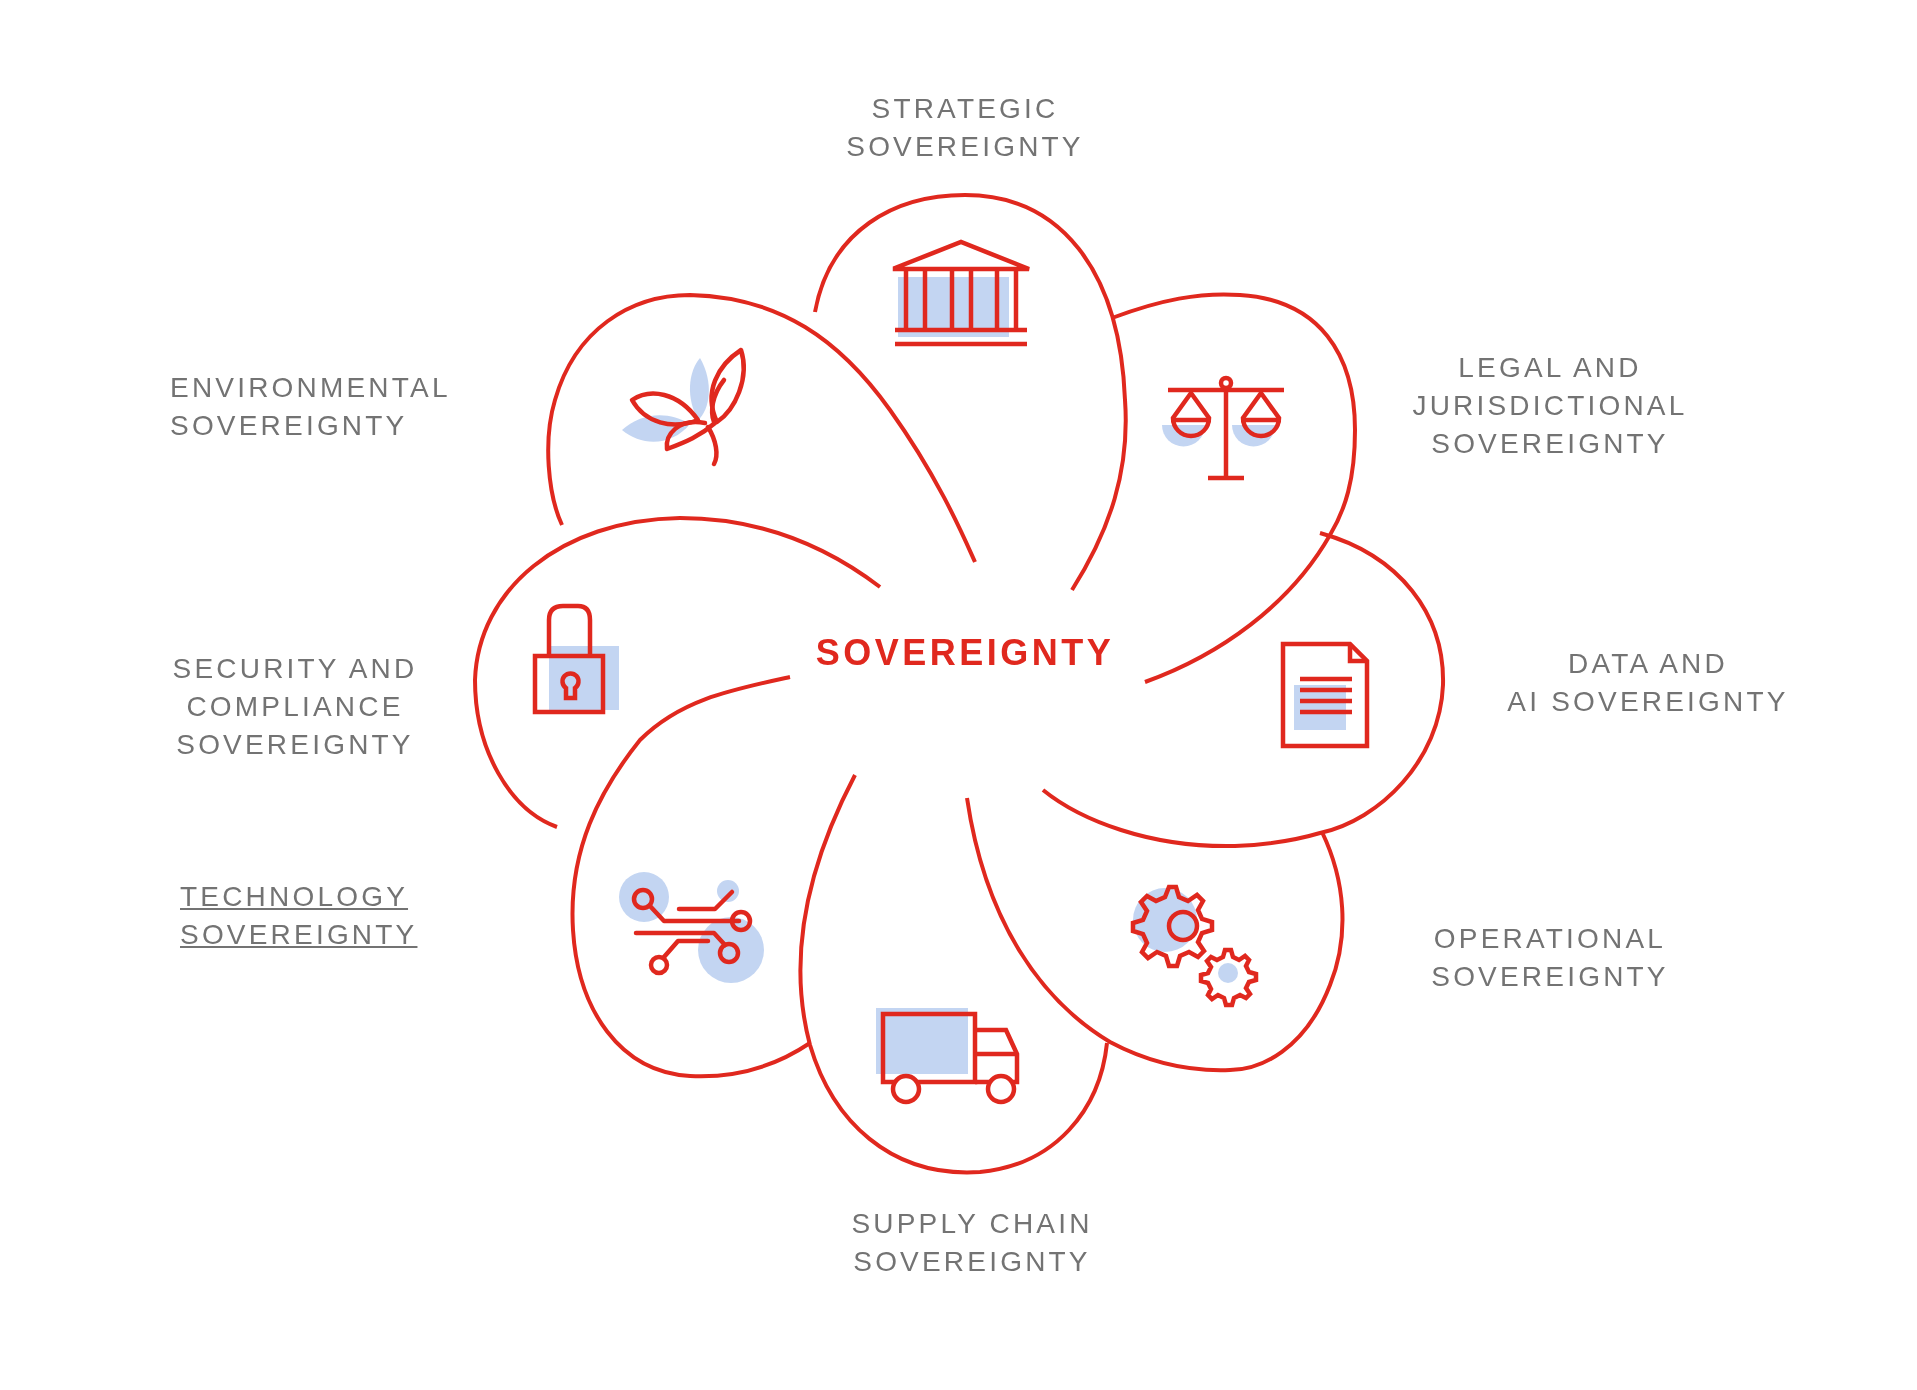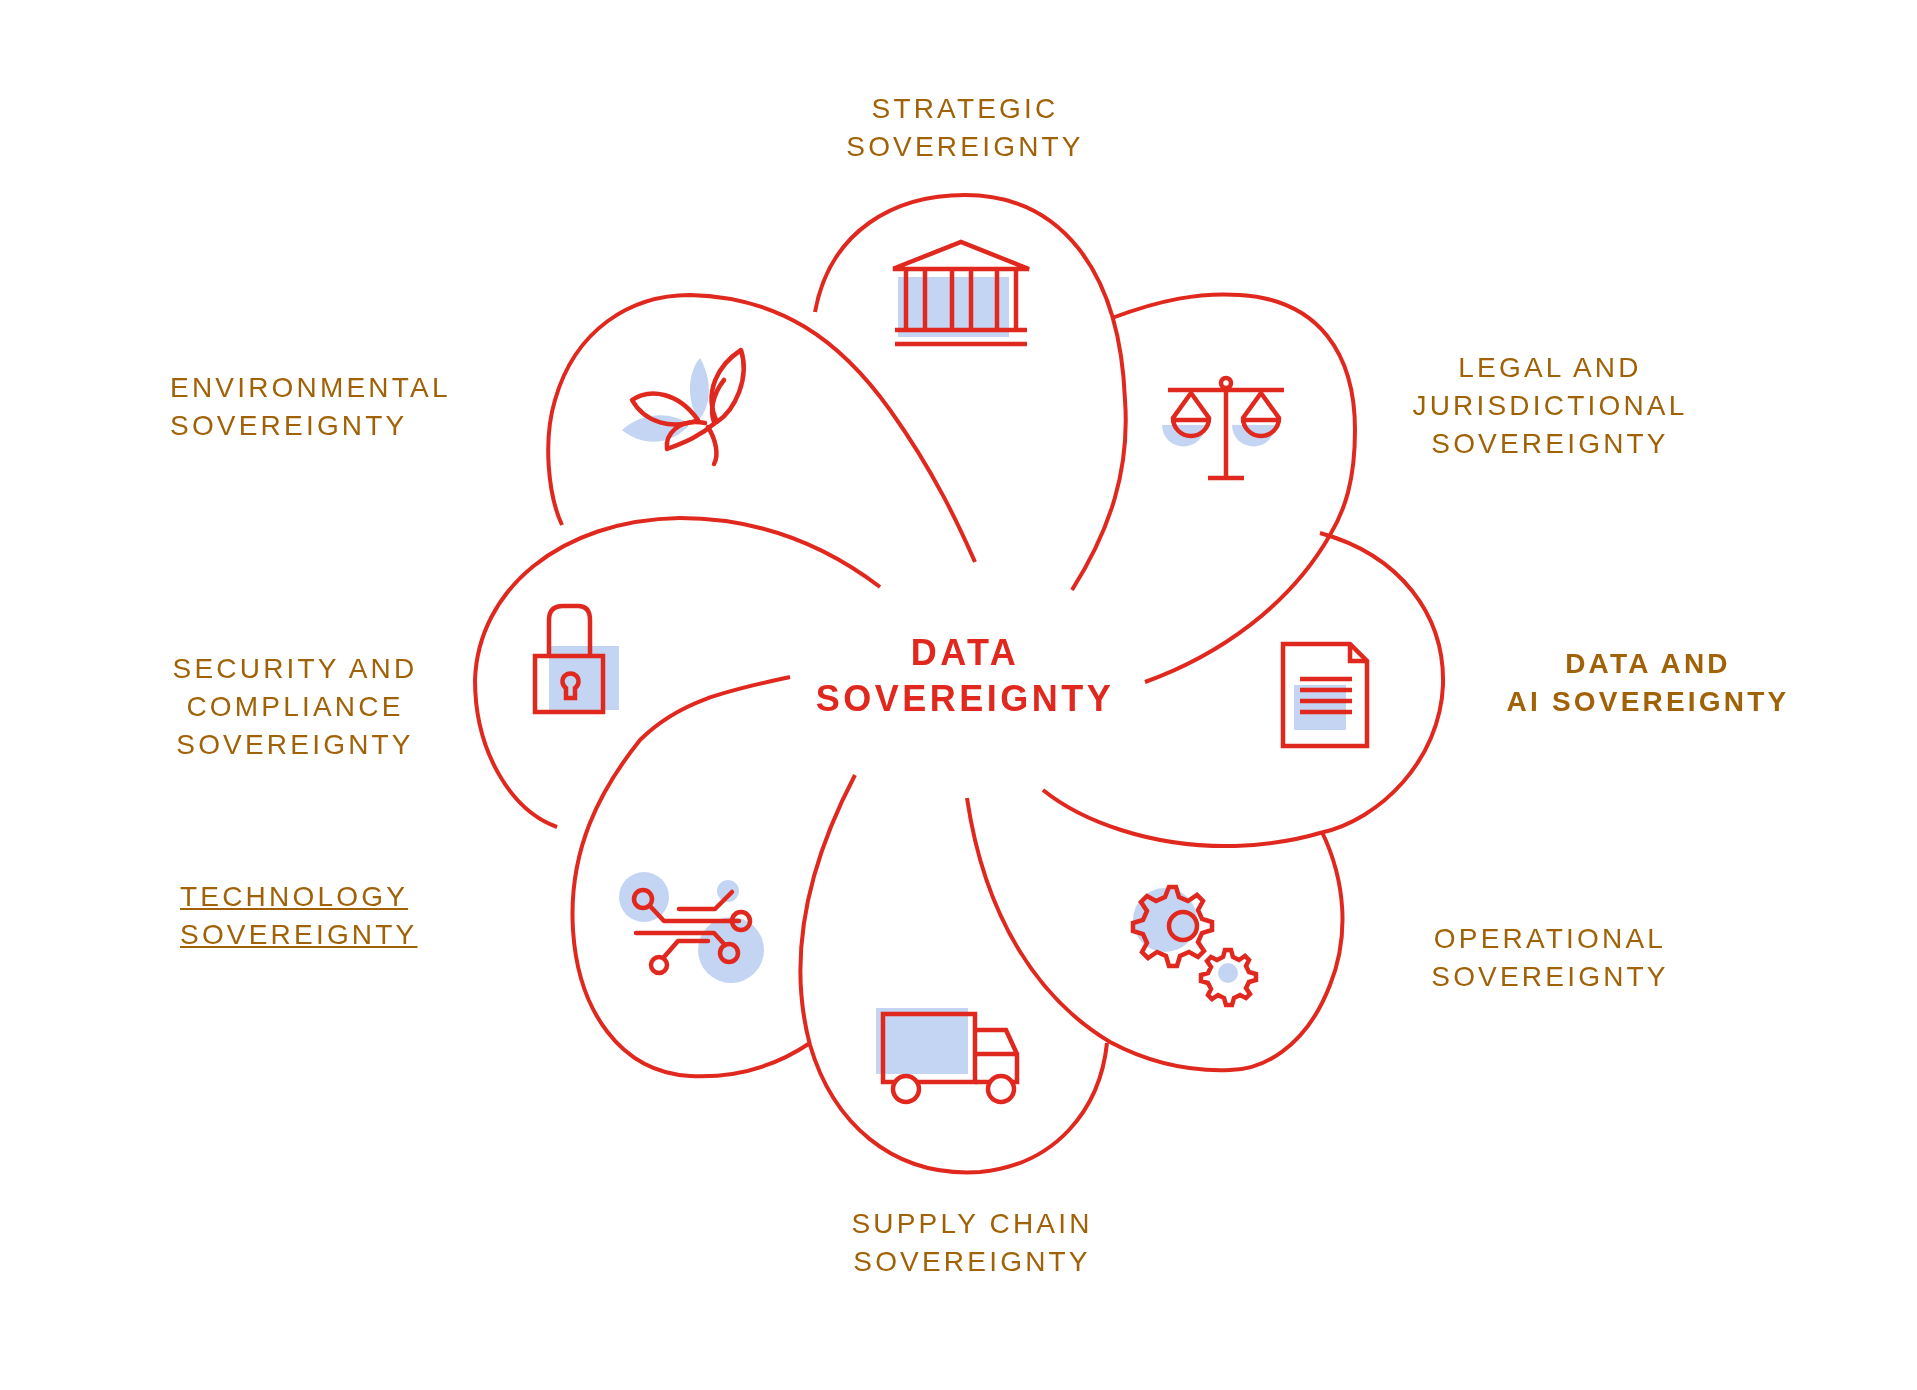--- a/index.html
+++ b/index.html
@@ -1,20 +1,20 @@
 <!DOCTYPE html>
 <html><head>
 <meta charset="utf-8">
 <style>
   html, body { margin: 0; padding: 0; background: #ffffff; }
   body { width: 1917px; height: 1390px; position: relative; overflow: hidden;
          font-family: "Liberation Sans", "DejaVu Sans", sans-serif; }
   #diagram { position: absolute; left: 0; top: 0; width: 1917px; height: 1390px; }
   .label {
-    position: absolute; color: #a16207; font-family: "Liberation Sans", sans-serif;
+    position: absolute; color: #737373; font-family: "Liberation Sans", sans-serif;
     font-size: 28px; letter-spacing: 3.2px; line-height: 38px; font-weight: 400;
     white-space: pre-line; text-transform: uppercase;
   }
   .label.center-align { text-align: center; }
   .label.right-align { text-align: left; }
   .label.left-align { text-align: center; }
   .center-title {
     position: absolute; left: 765px; top: 630px; width: 400px; text-align: center;
     font-family: "Liberation Sans", sans-serif; font-weight: 700; font-size: 36px;
     letter-spacing: 3.5px; line-height: 46px; color: #e0281e;
@@ -127,32 +127,31 @@
     <path class="fill-blue" d="M 622 430 C 640 413, 668 410, 690 424 C 672 446, 642 447, 622 430 Z"></path>
     <path class="ico-round" d="M 741 350 C 718 365, 703 392, 717 422 C 735 410, 750 378, 741 350 Z"></path>
     <path class="ico-round" d="M 724 380 C 712 395, 710 412, 714 422"></path>
     <path class="ico-round" d="M 632 400 C 650 388, 678 392, 698 420 C 672 430, 645 423, 632 400 Z"></path>
     <path class="ico-round" d="M 715 423 C 700 436, 686 442, 667 449 C 665 435, 678 418, 705 423"></path>
     <path class="ico-round" d="M 708 427 C 716 440, 719 455, 714 464"></path>
   </g>
 </svg>
 
 <div class="center-title">
-  <div>DATA</div>
   <div>SOVEREIGNTY</div>
 </div>
 
 <div class="label center-align" style="left:815px; top:90px; width:300px;">STRATEGIC
 SOVEREIGNTY</div>
 
 <div class="label left-align" style="left:1385px; top:349px; width:330px;">LEGAL AND
 JURISDICTIONAL
 SOVEREIGNTY</div>
 
-<div class="label left-align" style="left:1483px; top:645px; width:330px;font-weight:bold;">DATA AND
+<div class="label left-align" style="left:1483px; top:645px; width:330px;">DATA AND
 AI SOVEREIGNTY</div>
 
 <div class="label left-align" style="left:1385px; top:920px; width:330px;">OPERATIONAL
 SOVEREIGNTY</div>
 
 <div class="label center-align" style="left:822px; top:1205px; width:300px;">SUPPLY CHAIN
 SOVEREIGNTY</div>
 
 <div class="label right-align" style="left:180px; top:878px; width:360px;text-decoration:underline;">TECHNOLOGY
 SOVEREIGNTY</div>

